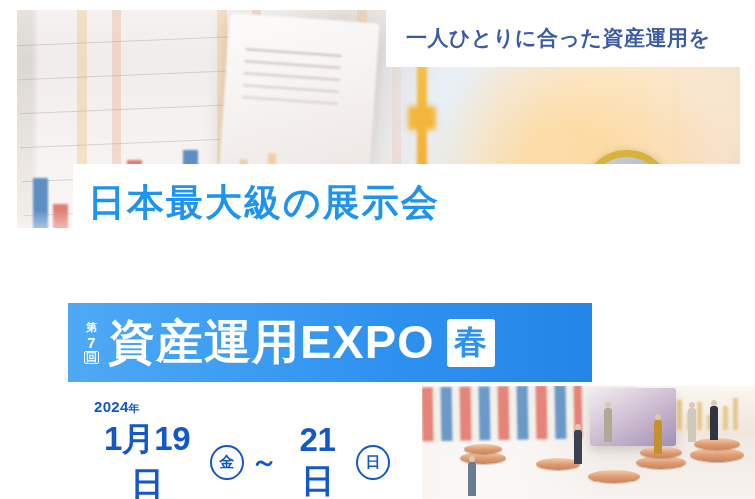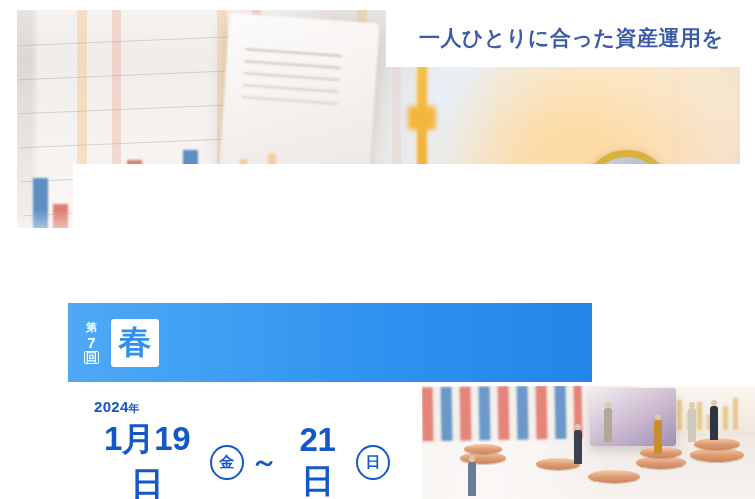--- a/index.html
+++ b/index.html
@@ -82,21 +82,21 @@
     background:linear-gradient(180deg,#fbf7f2,#efe6dc);filter:blur(1px);}
   #photo-bottom .screenbg i{position:absolute;bottom:6px;width:5px;display:block;background:#e7c98f;filter:blur(.4px);}
   #photo-bottom .coin{position:absolute;border-radius:50%;filter:blur(.5px);
     background:linear-gradient(180deg,#f6cdab,#dd9a70 55%,#c9835a);box-shadow:0 1px 1px rgba(120,70,45,.3);}
   #photo-bottom .figure{position:absolute;width:8px;height:34px;border-radius:3px 3px 0 0;filter:blur(.45px);}
   #photo-bottom .figure:after{content:"";position:absolute;left:1px;top:-6px;width:6px;height:6px;border-radius:50%;background:#ddc9b3;}
 
   
   #tagline-panel{position:absolute;left:386px;top:10px;width:369px;height:57px;background:#ffffff;}
   #tagline-text{position:absolute;left:20px;top:14px;font-size:21px;font-weight:700;color:#3c5ba6;
-    letter-spacing:.5px;white-space:nowrap;margin-left:13px;}
+    letter-spacing:.5px;white-space:nowrap;}
 
   #headline-panel{position:absolute;left:73px;top:164px;width:682px;height:64px;background:#ffffff;}
   #headline-panel2{position:absolute;left:0;top:228px;width:755px;height:75px;background:#ffffff;}
 
   #headline{position:absolute;left:88px;top:176px;width:470px;color:#1f93f0;font-weight:700;
     font-size:37px;line-height:54px;letter-spacing:2px;}
   #headline .l2{color:#1f93f0;}
 
   
   #title-banner{position:absolute;left:68px;top:303px;width:524px;height:79px;
@@ -181,28 +181,30 @@
   </div>
 
   <div id="headline-panel"></div>
   <div id="headline-panel2"></div>
 
   <div id="tagline-panel">
     <div id="tagline-text">一人ひとりに合った資産運用を</div>
   </div>
 
   <div id="headline">
+    <div class="l2">日本最大級の展示会</div>
   </div>
 
   <div id="title-banner">
     <div id="edition-badge">
       <span id="edition-kanji">第</span>
       <span id="edition-number">7</span>
       <span id="edition-kai">回</span>
     </div>
+    <div id="title-main">資産運用EXPO</div>
     <div id="title-season">春</div>
   </div>
 
   <div class="photo" id="photo-bottom">
     <div class="stripes"></div>
     <div class="screenbg">
       <i style="left:30px;height:22px;"></i>
         <i style="left:40px;height:30px;"></i>
       <i style="left:50px;height:18px;"></i>
         <i style="left:60px;height:28px;"></i>

